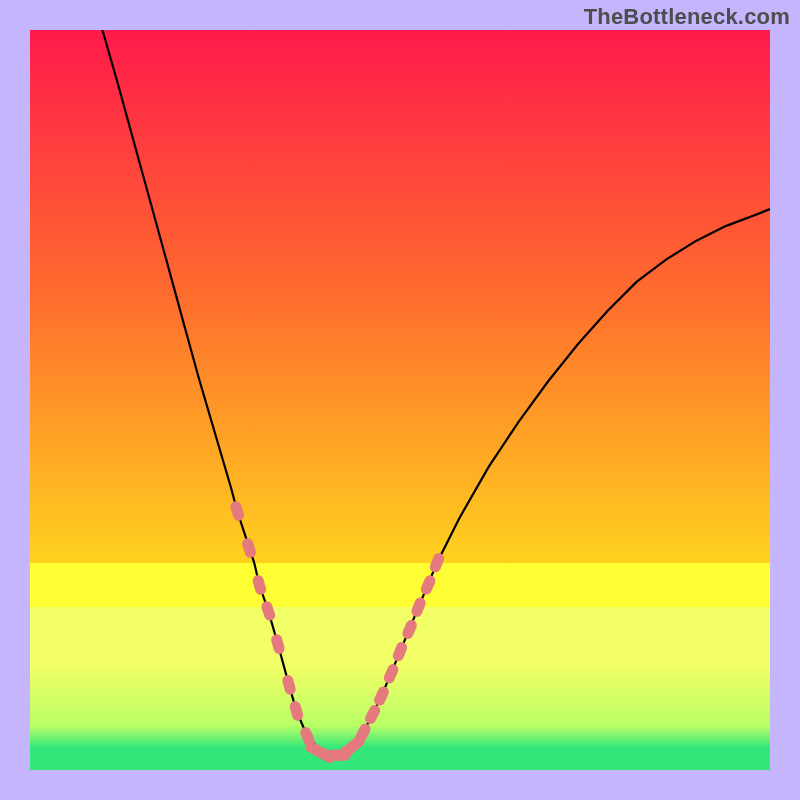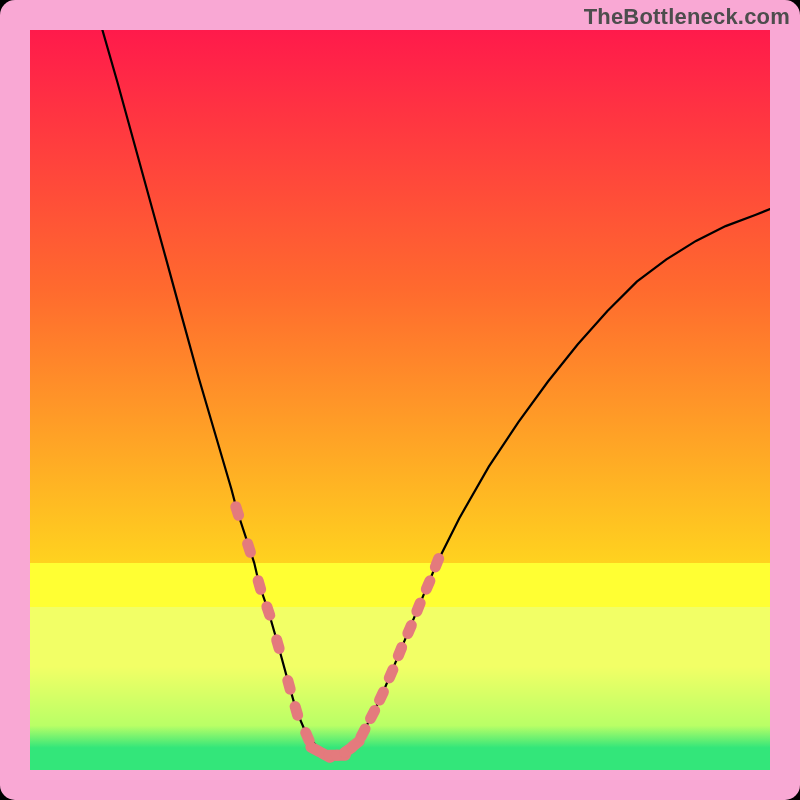--- a/index.html
+++ b/index.html
@@ -10,22 +10,21 @@
     background: #000;
     font-family: Arial, Helvetica, sans-serif;
     overflow: hidden;
   }
   .frame {
     position: absolute;
     top: 0;
     left: 0;
     width: 800px;
     height: 800px;
-    background: #f9a8d4;
-    border-radius: 15px;
+    background: #c4b5fd;
   }
   .watermark {
     position: absolute;
     top: 4px;
     right: 10px;
     color: #4d4d4d;
     font-size: 22px;
     font-weight: 600;
     letter-spacing: 0.2px;
     z-index: 5;

